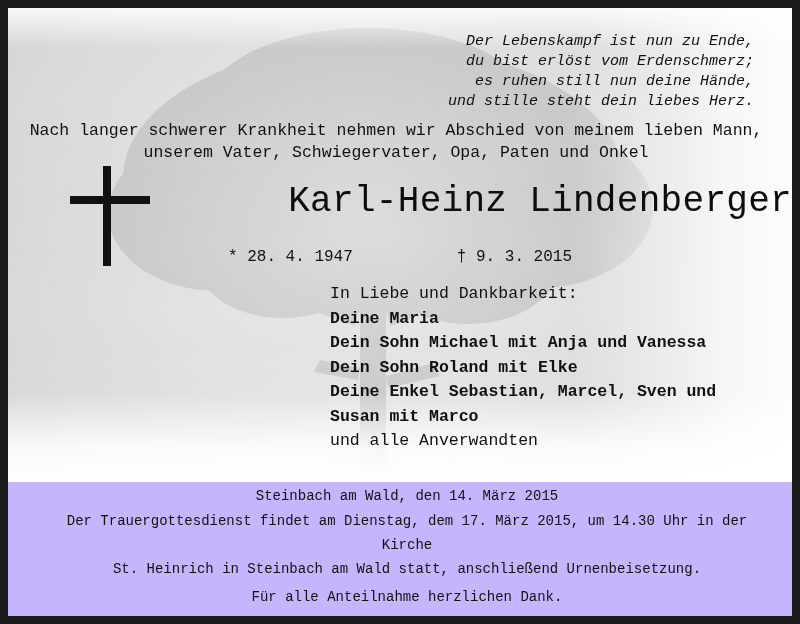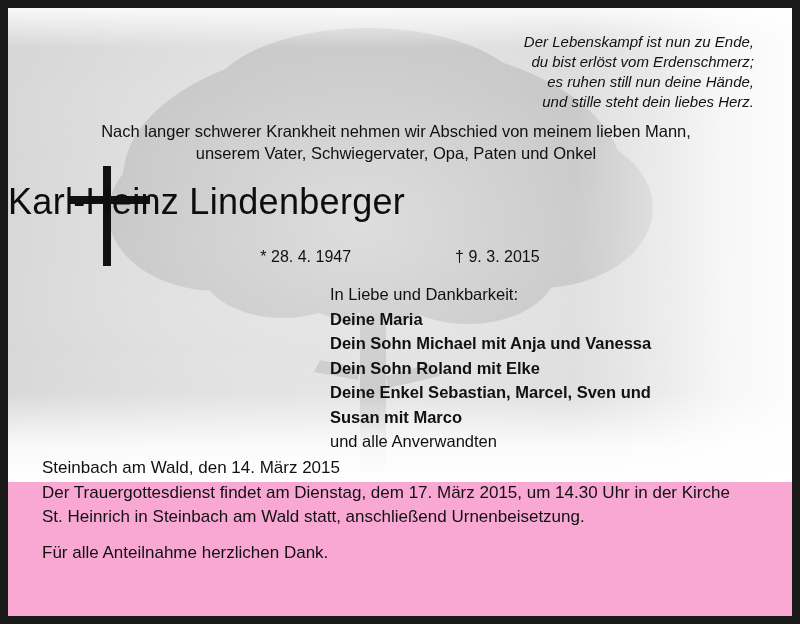--- a/index.html
+++ b/index.html
@@ -24,22 +24,23 @@
     box-sizing: border-box;
     border: 8px solid #1a1a1a;
     background: #ffffff;
   }
   .inner {
     position: absolute;
     left: 8px;
     top: 8px;
     width: 784px;
     height: 608px;
-    background: #f9a8d4;
+    background: #c4b5fd;
     overflow: hidden;
+    font-family: Liberation Mono, monospace;
   }
 
   
   .photo {
     position: absolute;
     left: 0;
     top: 0;
     width: 784px;
     height: 474px;
     background: linear-gradient(180deg, #d2d2d2 0%, #c9c9c9 40%, #cfcfcf 72%, #dedede 100%);
@@ -135,21 +136,21 @@
     font-size: 16.5px;
     line-height: 22px;
     color: #111;
     white-space: pre-line;
   }
   .name {
     position: absolute;
     left: 0;
     right: 0;
     top: 172px;
-    text-align: left;
+    text-align: right;
     font-size: 36px;
     line-height: 44px;
     letter-spacing: 0.3px;
     color: #0d0d0d;
   }
   .dates {
     position: absolute;
     left: 0;
     right: 0;
     top: 240px;
@@ -167,28 +168,29 @@
     line-height: 24.5px;
     color: #111;
   }
   .dedication .lead { font-weight: normal; }
   .dedication .bold { font-weight: bold; }
   .dedication .tail { font-weight: normal; }
 
   .footer {
     position: absolute;
     left: 34px;
-    top: 448px;
+    top: 476px;
     right: 20px;
-    font-size: 17px;
+    font-size: 14px;
     line-height: 24px;
     color: #111;
+    text-align: center;
   }
   .footer div { margin-bottom: 1px; }
-  .footer .gap { margin-top: 12px; }
+  .footer .gap { margin-top: 4px; }
 </style>
 </head>
 <body>
 
 <div id="page">
   <div class="frame"></div>
 
   <div class="inner">
 
     <div class="photo">

